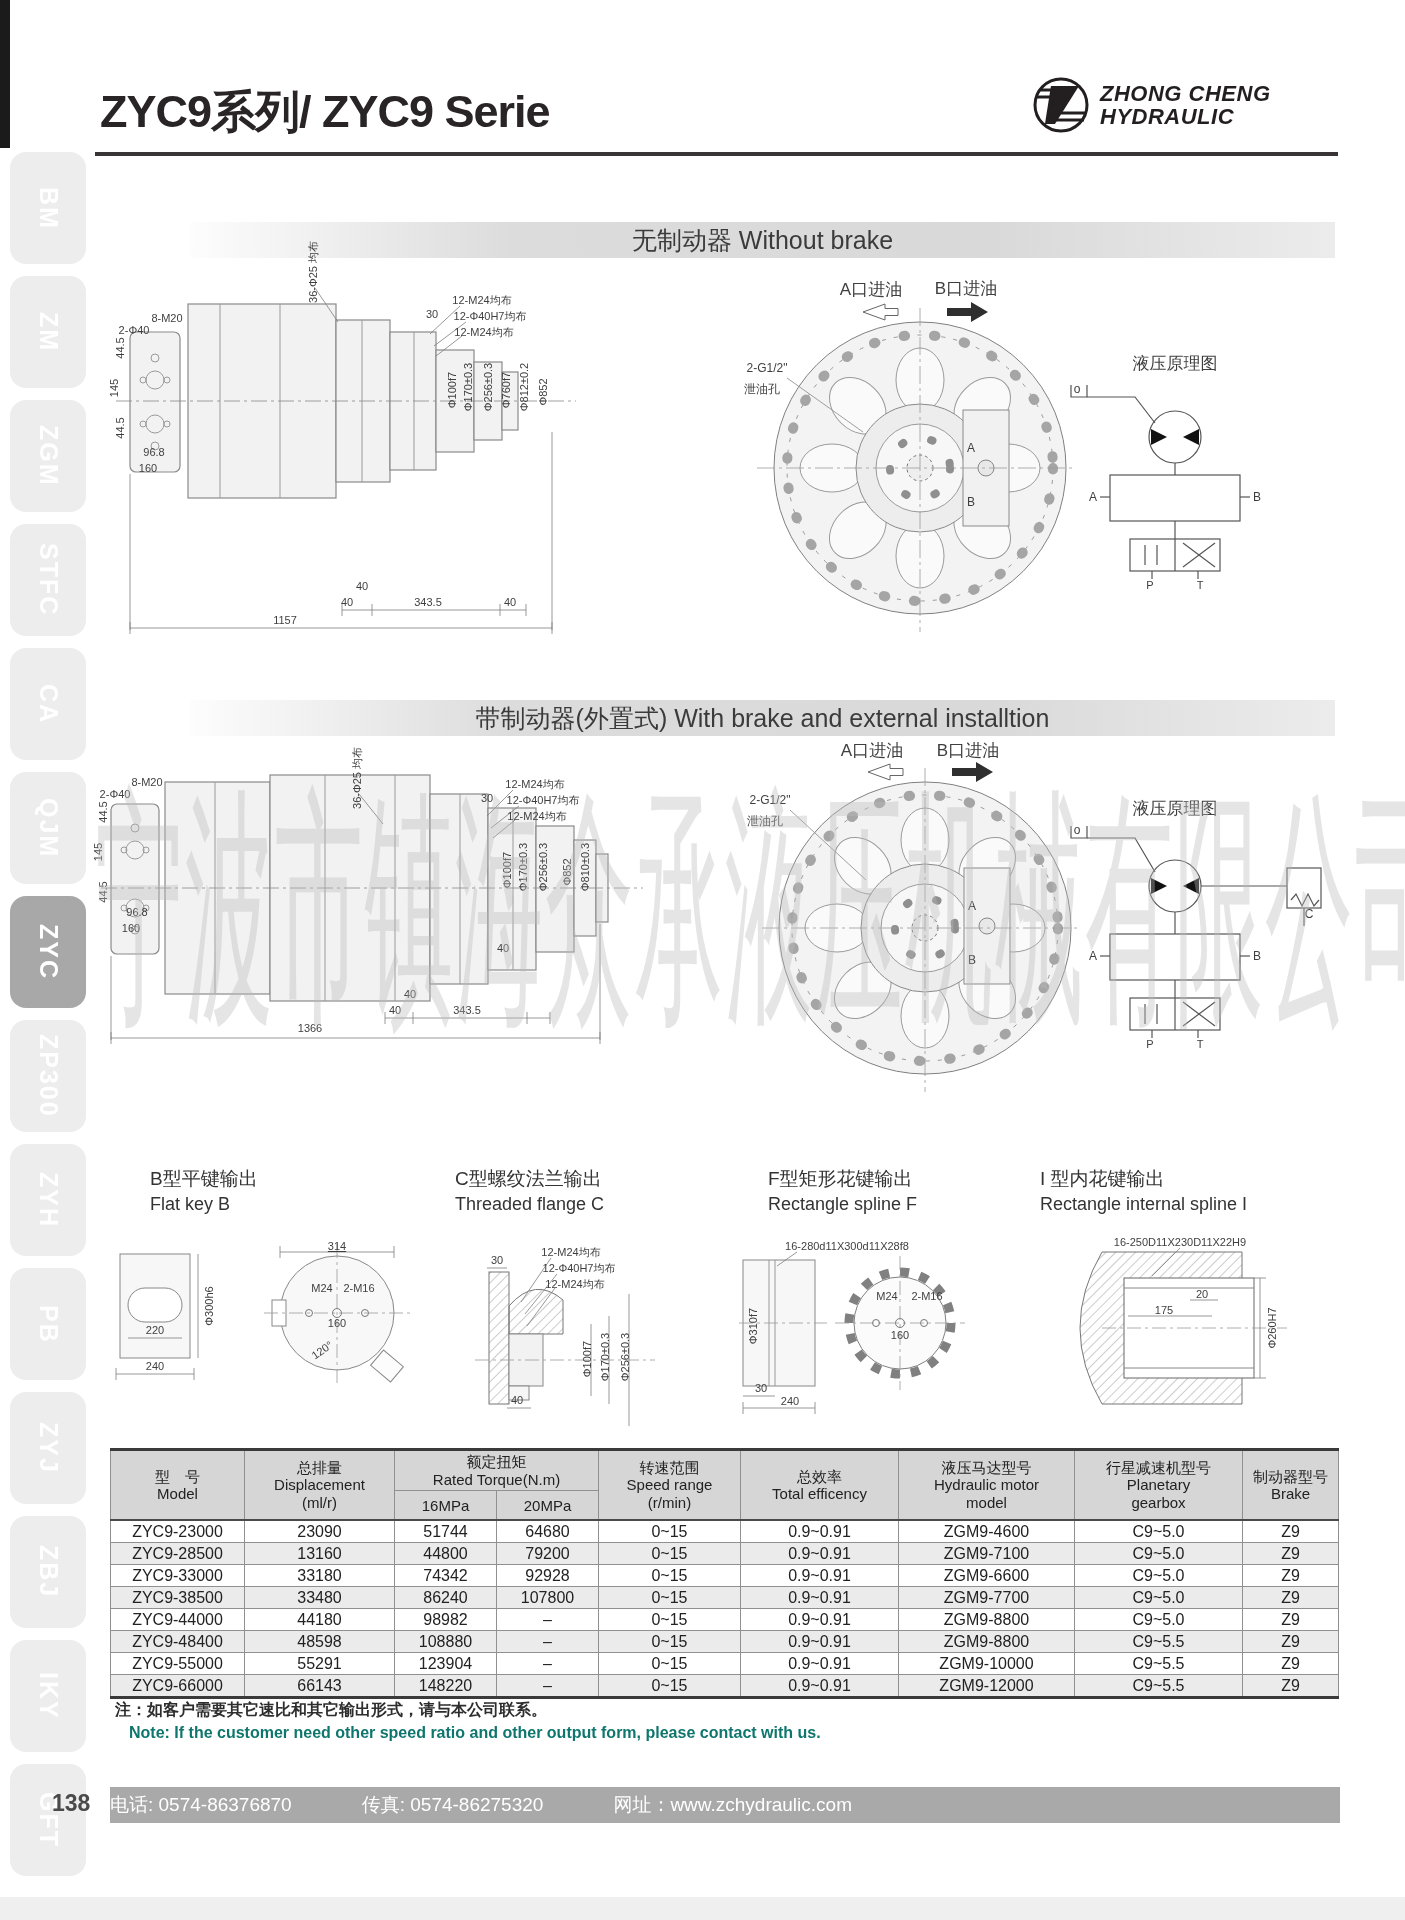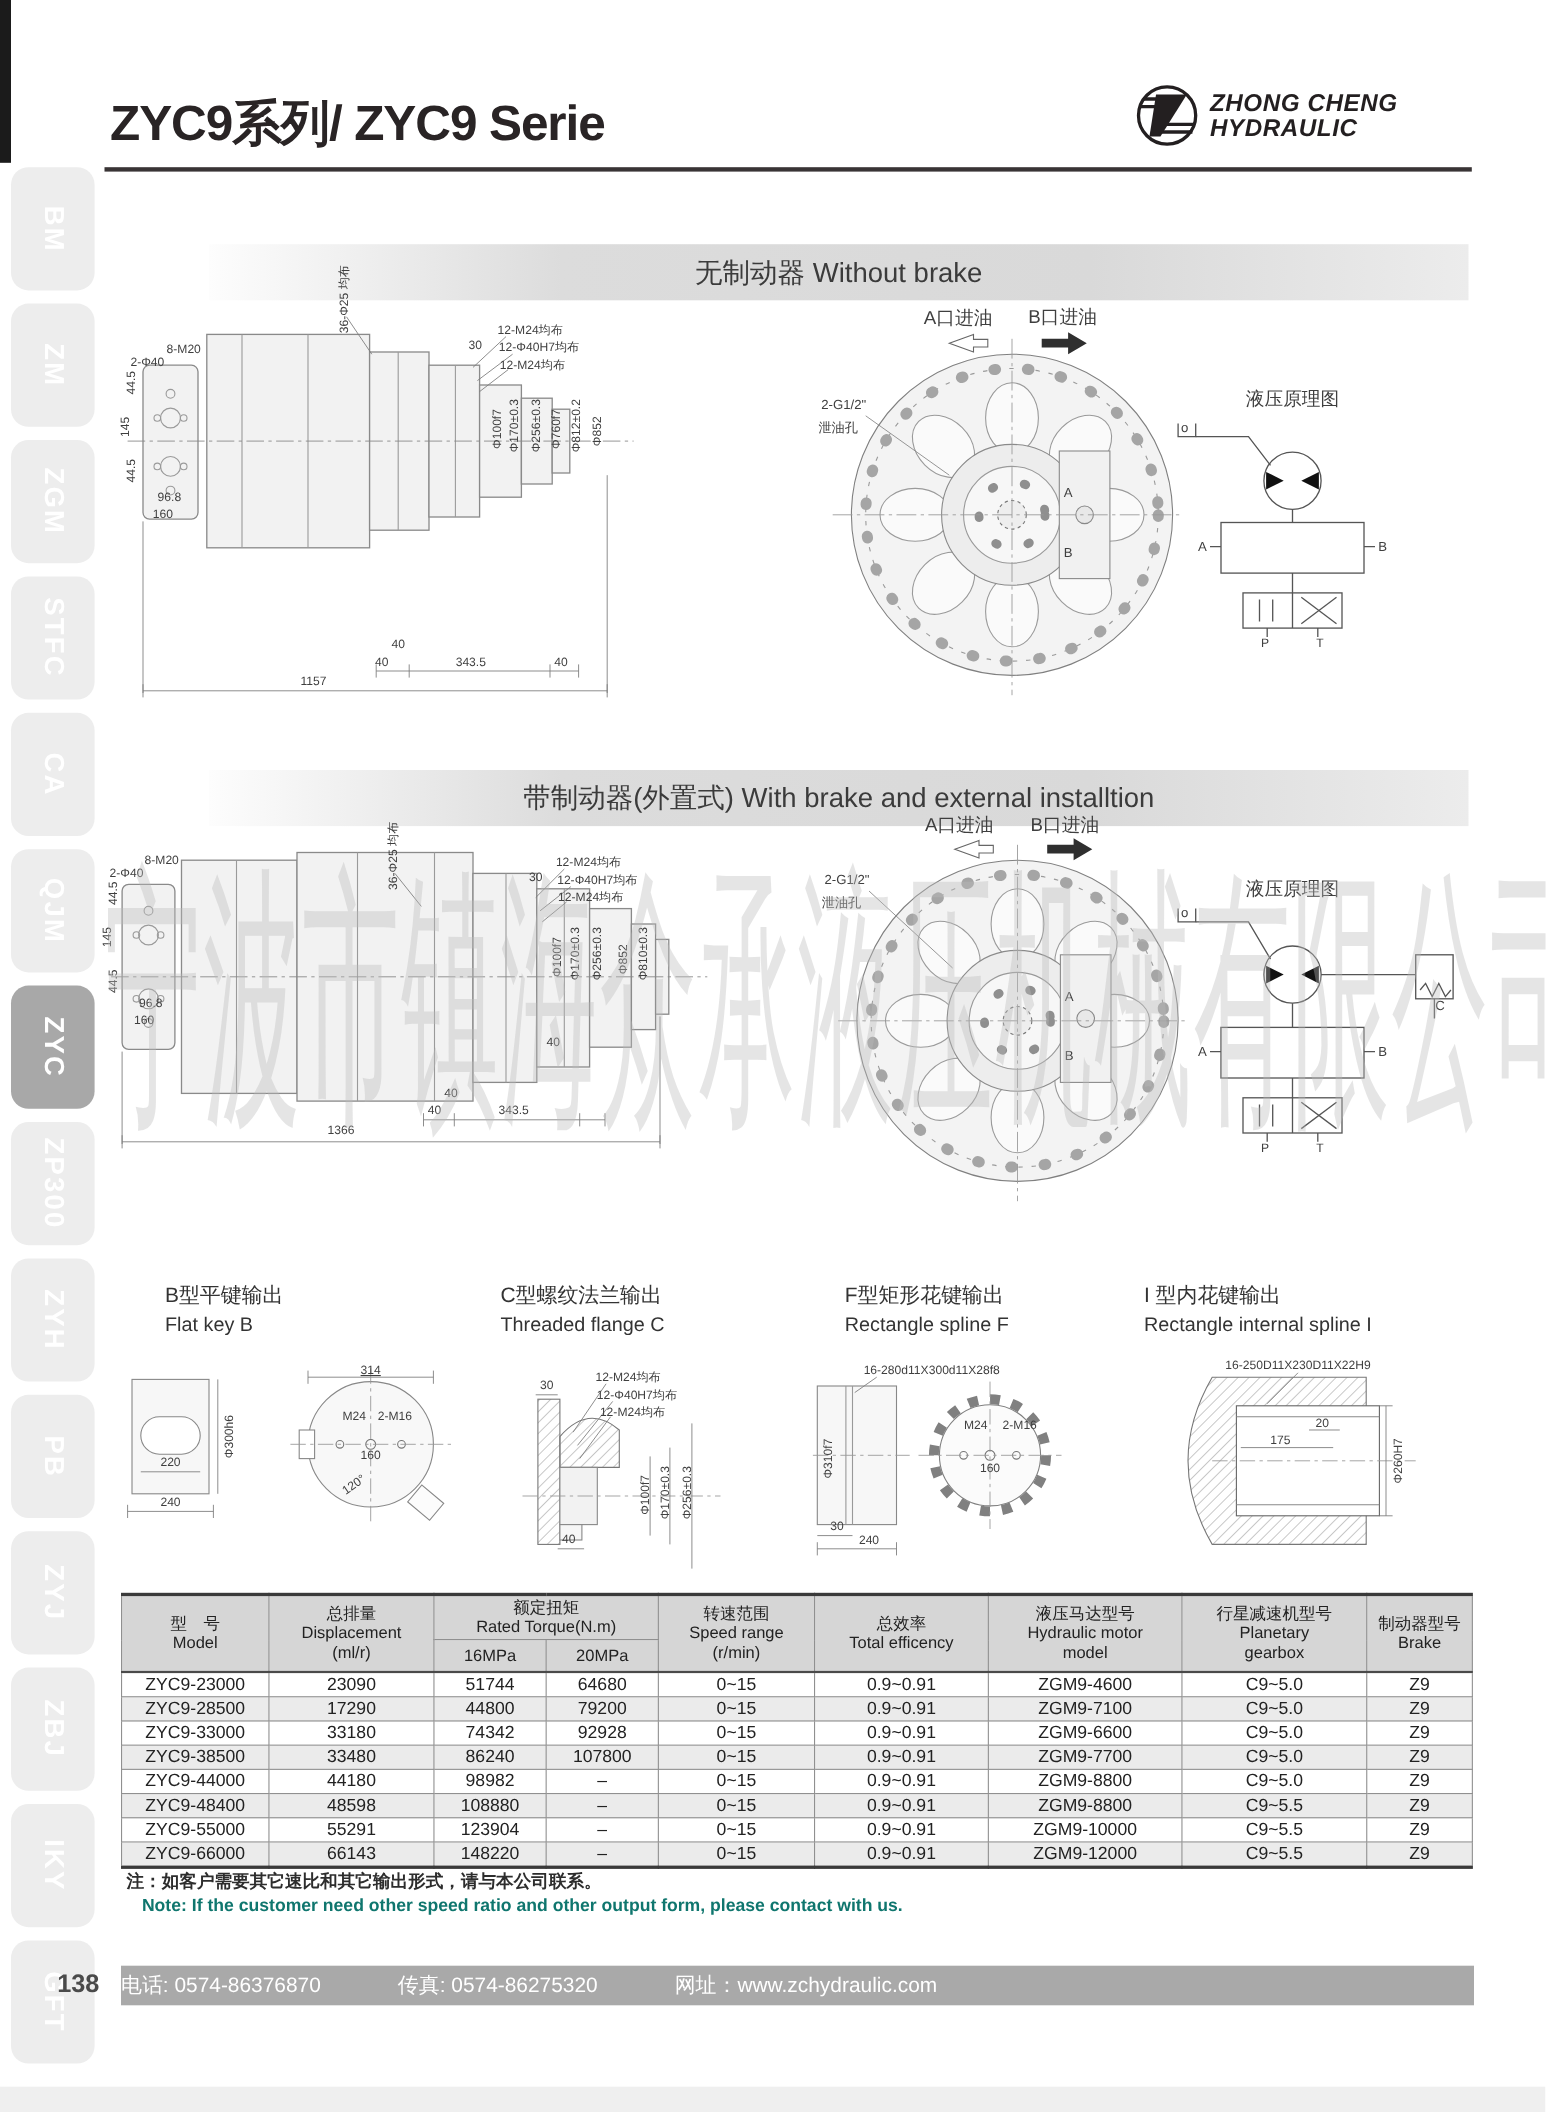--- a/index.html
+++ b/index.html
@@ -13,21 +13,21 @@
        display:flex;align-items:center;justify-content:center;
        writing-mode:vertical-rl;text-orientation:sideways;
        color:#fff;font-weight:bold;font-size:25px;letter-spacing:2px;}
   .tab.active{background:#a8a8a8;}
   
   .page-title{left:100px;top:82px;font-size:45px;font-weight:bold;color:#292425;letter-spacing:-1px;}
   .head-rule{left:95px;top:152px;width:1243px;height:4px;background:#393435;}
   .logo{left:1032px;top:76px;display:flex;align-items:center;gap:10px;}
   .logo-text{font-style:italic;font-weight:bold;font-size:22px;line-height:1.05;color:#231f20;letter-spacing:.5px;}
   
-  .secbar{left:190px;width:1145px;height:51px;
+  .secbar{left:190px;width:1145px;height:36px;
           background:linear-gradient(90deg,#fdfdfd,#dcdcdc 28%,#d9d9d9 70%,#ececec);
           display:flex;align-items:center;justify-content:center;
           font-size:25px;color:#3b3b3b;}
   
   .draw{pointer-events:none;}
   .dim{position:absolute;font-size:11px;color:#3f3f3f;white-space:nowrap;}
   svg{position:absolute;left:0;top:0;}
   
   .wm{left:95px;top:742px;width:1305px;font-size:88px;white-space:nowrap;
       color:rgba(186,186,186,.38);transform:scaleY(2.85);transform-origin:top left;
@@ -578,21 +578,21 @@
         <td>51744</td>
         <td>64680</td>
         <td>0~15</td>
         <td>0.9~0.91</td>
         <td>ZGM9-4600</td>
         <td>C9~5.0</td>
         <td>Z9</td>
       </tr>
     <tr>
         <td>ZYC9-28500</td>
-        <td>17290</td>
+        <td>13160</td>
         <td>44800</td>
         <td>79200</td>
         <td>0~15</td>
         <td>0.9~0.91</td>
         <td>ZGM9-7100</td>
         <td>C9~5.0</td>
         <td>Z9</td>
       </tr>
     <tr>
         <td>ZYC9-33000</td>

